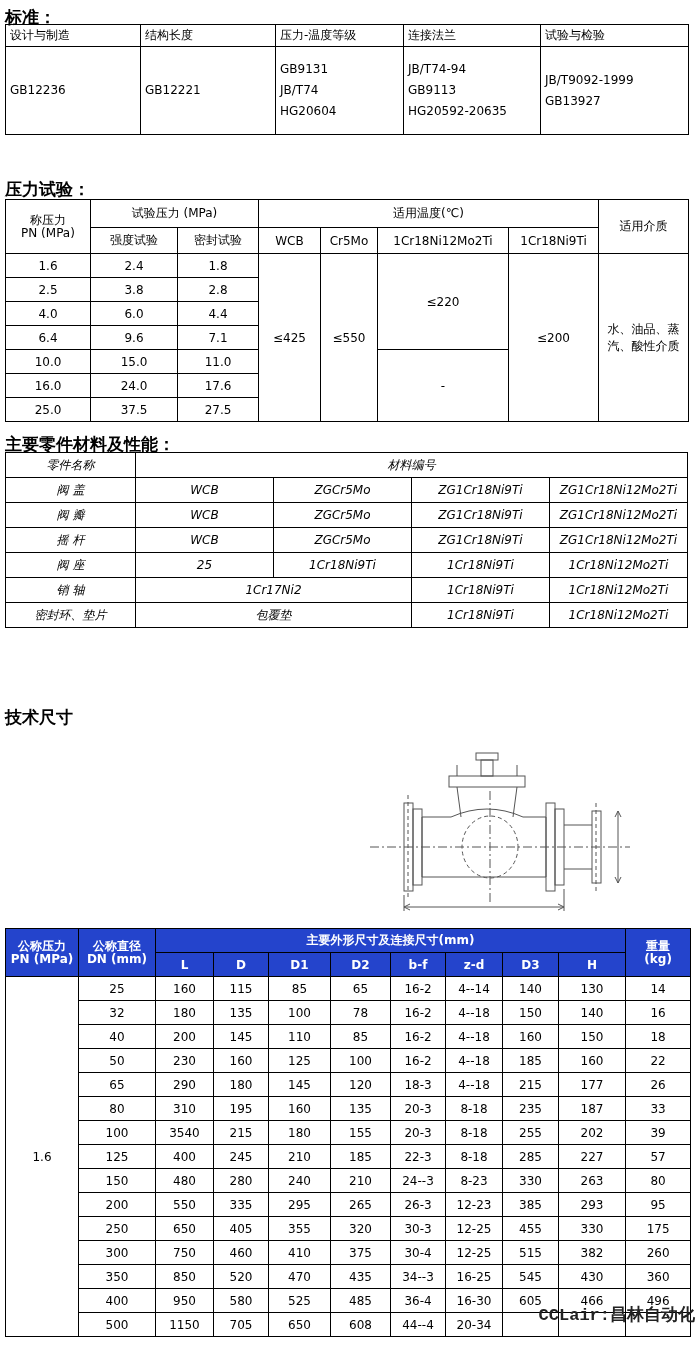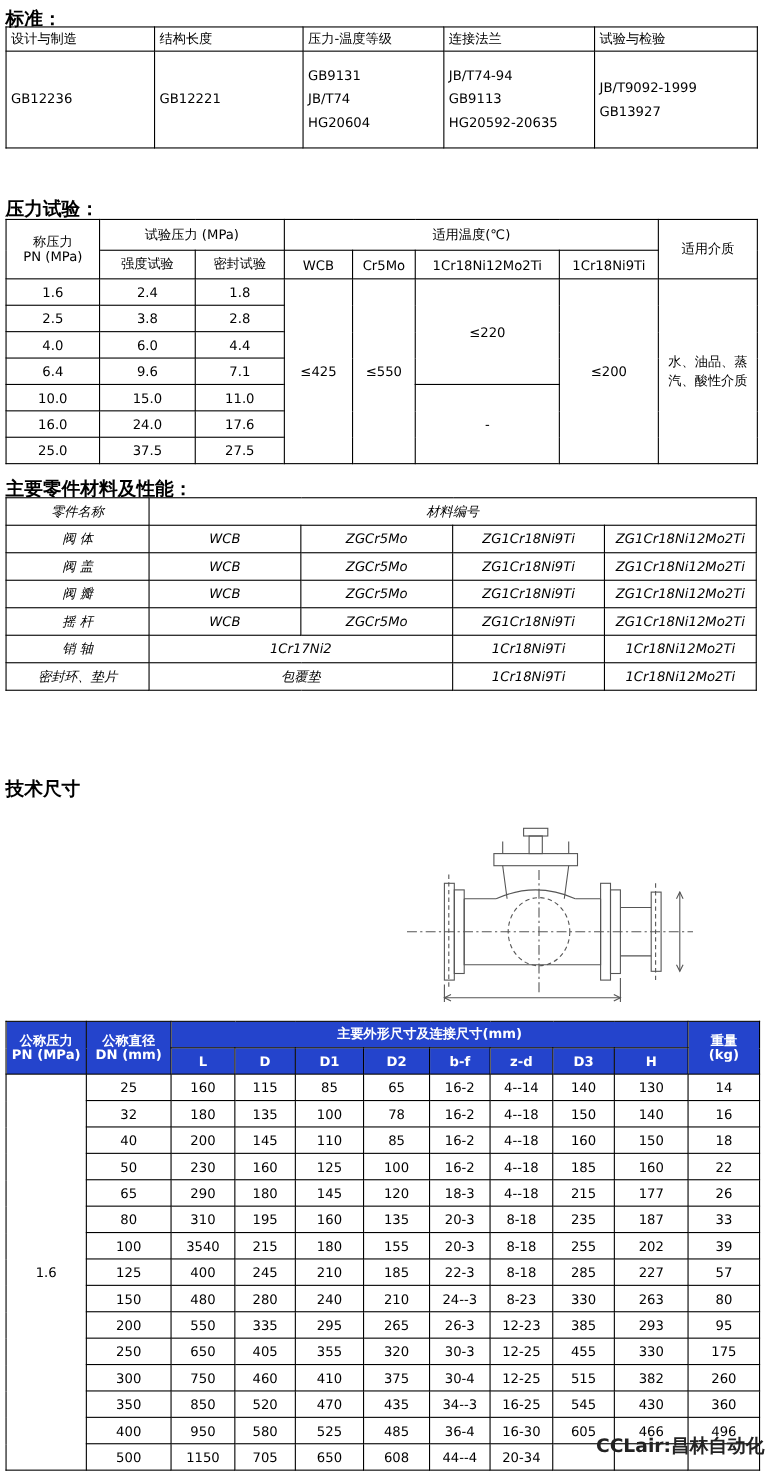--- a/index.html
+++ b/index.html
@@ -28,21 +28,21 @@
   #pressure-table tbody tr { height:24px; }
   
   #materials-table tr { height:25px;font-style:italic; }
   
   #dims-table thead th { background:var(--hdr-blue,#2444cc); color:#fff;font-weight:bold; }
   #dims-table thead tr { height:24px; }
   #dims-table tbody tr { height:24px; }
   .two-line div { line-height:13px; }
   .watermark {
     position:absolute; top:1303px; right:5px;
-    font-size:17px; font-weight:bold; color:#222; z-index:5; white-space:nowrap;
+    font-size:17px; font-weight:bold; color:#222; z-index:5; white-space:nowrap;font-family:Liberation Mono, monospace;
   }
   .drawing { position:absolute; top:745px; left:330px; }
 </style>
 </head>
 <body>
 
 <div class="page">
 
   <div class="section-title" style="top:6px;">标准：</div>
   <table id="standards-table" style="top:24px; left:5px; width:683px;">
@@ -174,46 +174,46 @@
         <col style="width:138px">
     </colgroup>
     <thead>
       <tr>
         <th>零件名称</th>
         <th colspan="4">材料编号</th>
       </tr>
     </thead>
     <tbody id="materials-body">
         <tr>
-          <td>阀 体</td>
-          <td colspan="1">WCB</td>
-          <td colspan="1">ZGCr5Mo</td>
-          <td colspan="1">ZG1Cr18Ni9Ti</td>
-          <td colspan="1">ZG1Cr18Ni12Mo2Ti</td>
-        </tr>
-        <tr>
           <td>阀 盖</td>
           <td colspan="1">WCB</td>
           <td colspan="1">ZGCr5Mo</td>
           <td colspan="1">ZG1Cr18Ni9Ti</td>
           <td colspan="1">ZG1Cr18Ni12Mo2Ti</td>
         </tr>
         <tr>
           <td>阀 瓣</td>
           <td colspan="1">WCB</td>
           <td colspan="1">ZGCr5Mo</td>
           <td colspan="1">ZG1Cr18Ni9Ti</td>
           <td colspan="1">ZG1Cr18Ni12Mo2Ti</td>
         </tr>
         <tr>
           <td>摇 杆</td>
           <td colspan="1">WCB</td>
           <td colspan="1">ZGCr5Mo</td>
           <td colspan="1">ZG1Cr18Ni9Ti</td>
           <td colspan="1">ZG1Cr18Ni12Mo2Ti</td>
+        </tr>
+        <tr>
+          <td>阀 座</td>
+          <td colspan="1">25</td>
+          <td colspan="1">1Cr18Ni9Ti</td>
+          <td colspan="1">1Cr18Ni9Ti</td>
+          <td colspan="1">1Cr18Ni12Mo2Ti</td>
         </tr>
         <tr>
           <td>销 轴</td>
           <td colspan="2">1Cr17Ni2</td>
           <td colspan="1">1Cr18Ni9Ti</td>
           <td colspan="1">1Cr18Ni12Mo2Ti</td>
         </tr>
         <tr>
           <td>密封环、垫片</td>
           <td colspan="2">包覆垫</td>

